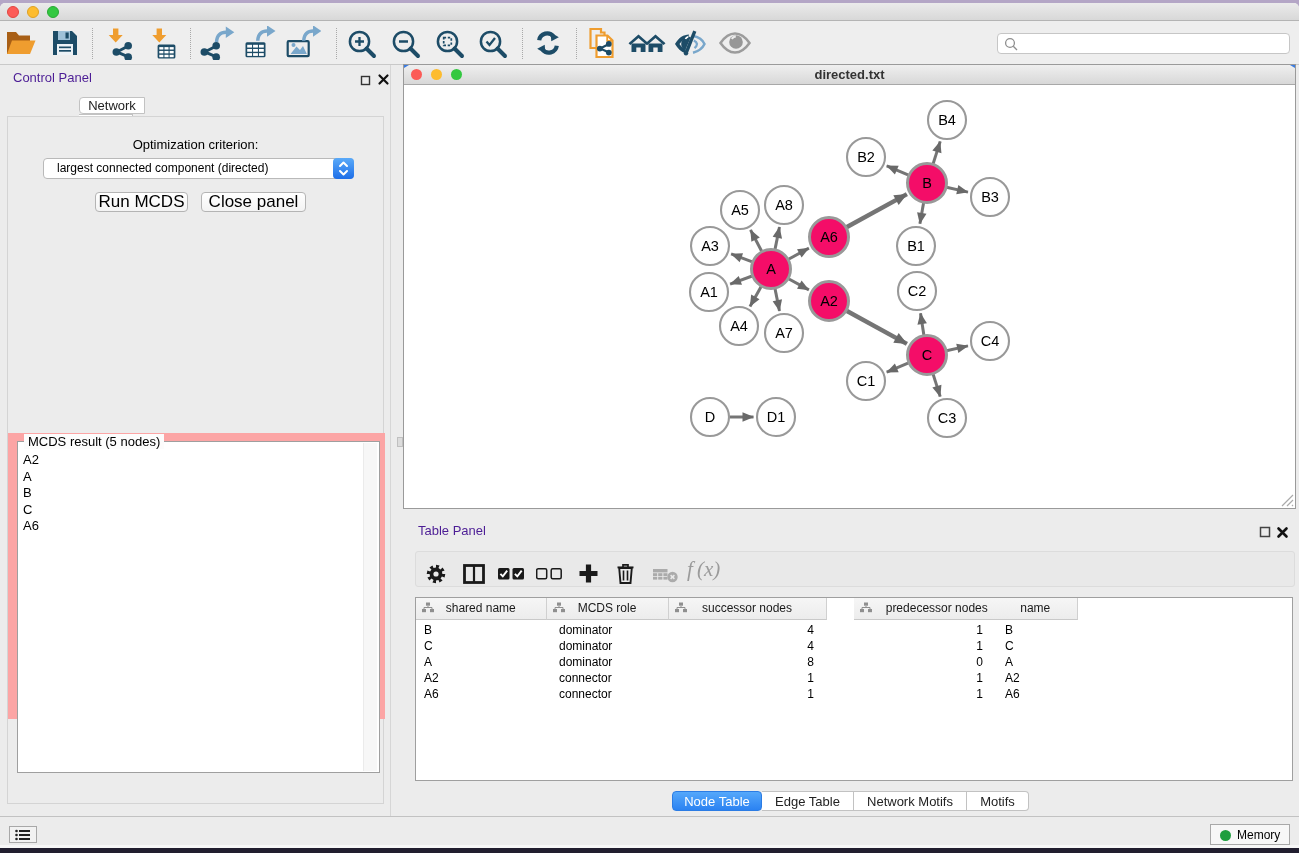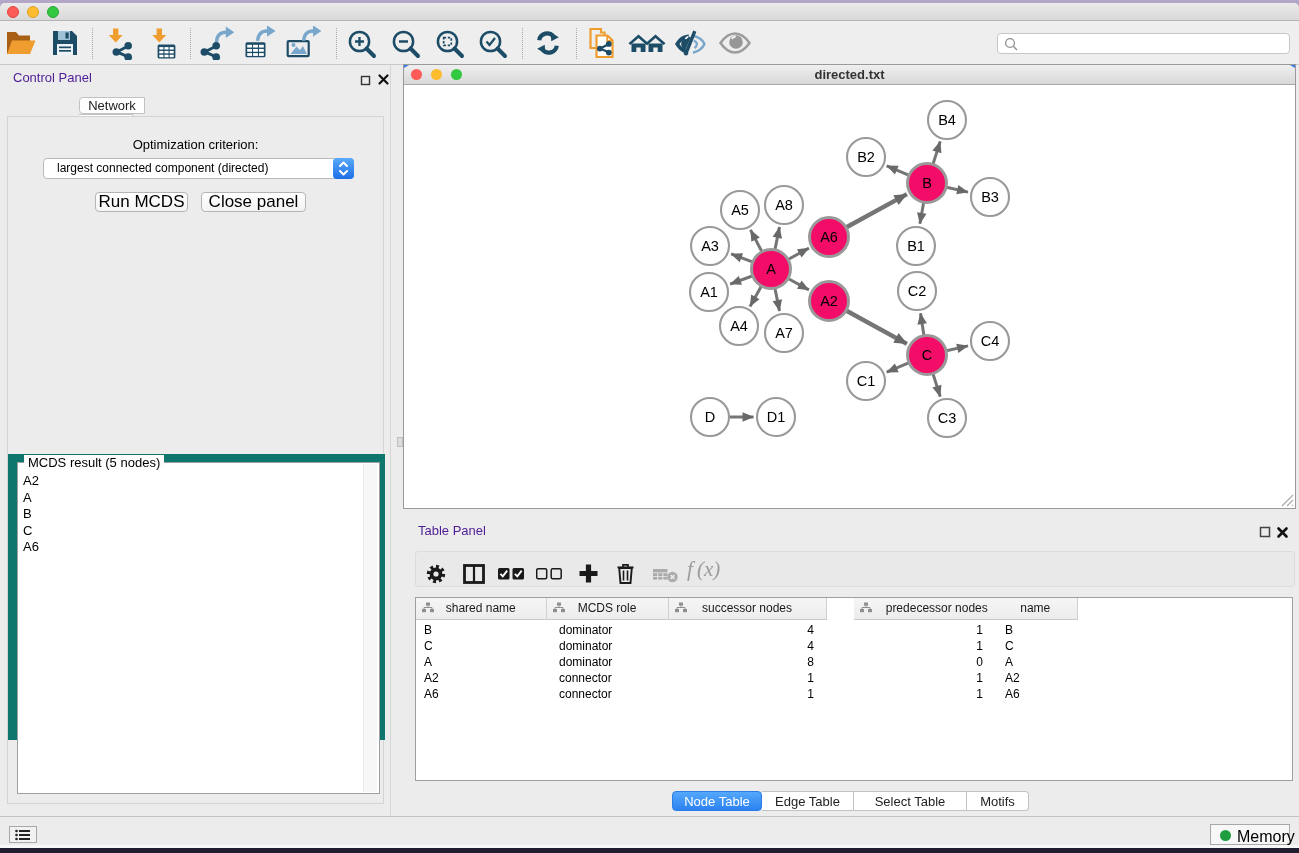--- a/index.html
+++ b/index.html
@@ -20,40 +20,40 @@
 .phead { font-size:13px; color:#4c1d95; }
 .seg { position:absolute; display:flex; height:20px; }
 .seg .s { border:1px solid #c2c2c2; border-left:none; background:#ffffff; font-size:13px; color:#222; display:flex; align-items:center; justify-content:center; }
 .seg .s:first-child { border-left:1px solid #c2c2c2; border-radius:4px 0 0 4px; }
 .seg .s:last-child { border-radius:0 4px 4px 0; }
 .seg .s.on { background:linear-gradient(#55a8fb,#2b82f2); border-color:#2b7ce4; color:#fff; border-radius:4px; }
 #cp-inner { position:absolute; left:7px; top:51px; width:377px; height:688px; background:#ececec; border:1px solid #d4d4d4; }
 #combo { position:absolute; left:43px; top:93px; width:311px; height:21px; background:#fff; border:1px solid #b9b9b9; border-radius:4px; font-size:12px; color:#000; }
 #combo .stepper { position:absolute; right:-1px; top:-1px; width:21px; height:21px; border-radius:4px; background:linear-gradient(#5aaaf9,#1d6ee8); }
 .btn { position:absolute; height:20px; background:linear-gradient(#ffffff,#f3f3f3); border:1px solid #b4b4b4; border-radius:4px; font-size:17px; color:#000; text-align:center; line-height:18px; }
-#cp-white { position:absolute; left:8px; top:389px; width:377px; height:286px; background:#0f766e; }
+#cp-white { position:absolute; left:8px; top:368px; width:377px; height:286px; background:#fca5a5; }
 #groupbox { position:absolute; left:9px; top:8px; width:363px; height:332px; background:#fff; border:1px solid #9f9f9f; }
 #groupbox .gtitle { position:absolute; left:6px; top:-8px; background:#fcfcfc; padding:0 4px; font-size:13px; color:#000; }
 #gb-list { position:absolute; left:1px; top:10px; font-size:13px; color:#000; line-height:16.6px; padding-left:4px; }
 #gb-sb { position:absolute; right:2px; top:1px; bottom:1px; width:14px; background:#f7f7f7; border-left:1px solid #ebebeb; }
 
 #netwin { position:absolute; left:403px; top:61px; width:893px; height:445px; background:#fff; border:1px solid #9a9a9a; }
 #nw-title { position:absolute; left:0; top:0; width:100%; height:20px; background:linear-gradient(#efefef,#d8d8d8); border-bottom:1px solid #a8a8a8; }
 #nw-title .t { position:absolute; left:0; right:0; top:2px; text-align:center; font-size:13px; font-weight:bold; color:#333; }
 .tl2 { position:absolute; top:4.4px; width:11px; height:11px; border-radius:50%; }
 #nw-canvas { position:absolute; left:0; top:20px; width:891px; height:423px; background:#fff; }
 
 #tpanel { position:absolute; left:404px; top:510px; width:895px; height:304px; background:#ececec; }
 #ttoolbar { position:absolute; left:11px; top:38px; width:880px; height:36px; background:#e9e9e9; border:1px solid #dcdcdc; border-radius:3px; }
 #ttable { position:absolute; left:11px; top:84px; width:878px; height:184px; background:#fff; border:1px solid #9f9f9f; }
 .thead { position:absolute; top:0; height:22px; background:linear-gradient(#f6f6f6,#ececec); border-right:1px solid #d0d0d0; border-bottom:1px solid #c9c9c9; font-size:12px; color:#1a1a1a; text-align:center; line-height:21px; }
 .trow { position:absolute; font-size:12px; color:#000; height:16px; line-height:16px; }
 
 #statusbar { position:absolute; left:0; top:813px; width:100%; height:29px; background:#ececec; border-top:1px solid #c2c2c2; }
-#memory { position:absolute; right:9px; top:7px; width:80px; height:21px; background:#f7f7f7; border:1px solid #a8a8a8; font-size:16px; color:#000; }
+#memory { position:absolute; right:9px; top:7px; width:80px; height:21px; background:#f7f7f7; border:1px solid #a8a8a8; font-size:12px; color:#000; }
 #listbtn { position:absolute; left:9px; top:9px; width:28px; height:17px; background:#f2f2f2; border:1px solid #a8a8a8; }
 </style></head>
 <body>
 <div id="win">
   <div id="titlebar">
     <div class="tl" style="left:7px;background:#fc5b57;border:0.5px solid #e14640;"></div>
     <div class="tl" style="left:27px;background:#fdbc2f;border:0.5px solid #dfa023;"></div>
     <div class="tl" style="left:47px;background:#33c841;border:0.5px solid #29a834;"></div>
   </div>
   <div id="toolbar">
@@ -433,21 +433,21 @@
 <div class="trow" style="left:589px;top:72px;">A2</div>
 <div class="trow" style="left:8px;top:88px;">A6</div>
 <div class="trow" style="left:143px;top:88px;">connector</div>
 <div class="trow" style="left:253px;top:88px;width:145px;text-align:right;">1</div>
 <div class="trow" style="left:411px;top:88px;width:156px;text-align:right;">1</div>
 <div class="trow" style="left:589px;top:88px;">A6</div>
     </div>
     <div class="seg" style="left:268px;top:278px;height:20px;">
       <div class="s on" style="width:90px;">Node Table</div>
       <div class="s" style="width:92px;">Edge Table</div>
-      <div class="s" style="width:113px;">Select Table</div>
+      <div class="s" style="width:113px;">Network Motifs</div>
       <div class="s" style="width:62px;">Motifs</div>
     </div>
   </div>
 
   <div style="position:absolute;left:0;top:842px;width:100%;height:3px;background:#f7f7f7;"></div>
   <div id="statusbar">
     <div id="listbtn">
       <svg width="16" height="12" viewBox="0 0 16 12" style="position:absolute;left:5px;top:2px">
         <circle cx="1.5" cy="2" r="1.3" fill="#222"></circle>
           <rect x="4" y="1" width="11" height="2" fill="#222"></rect>

